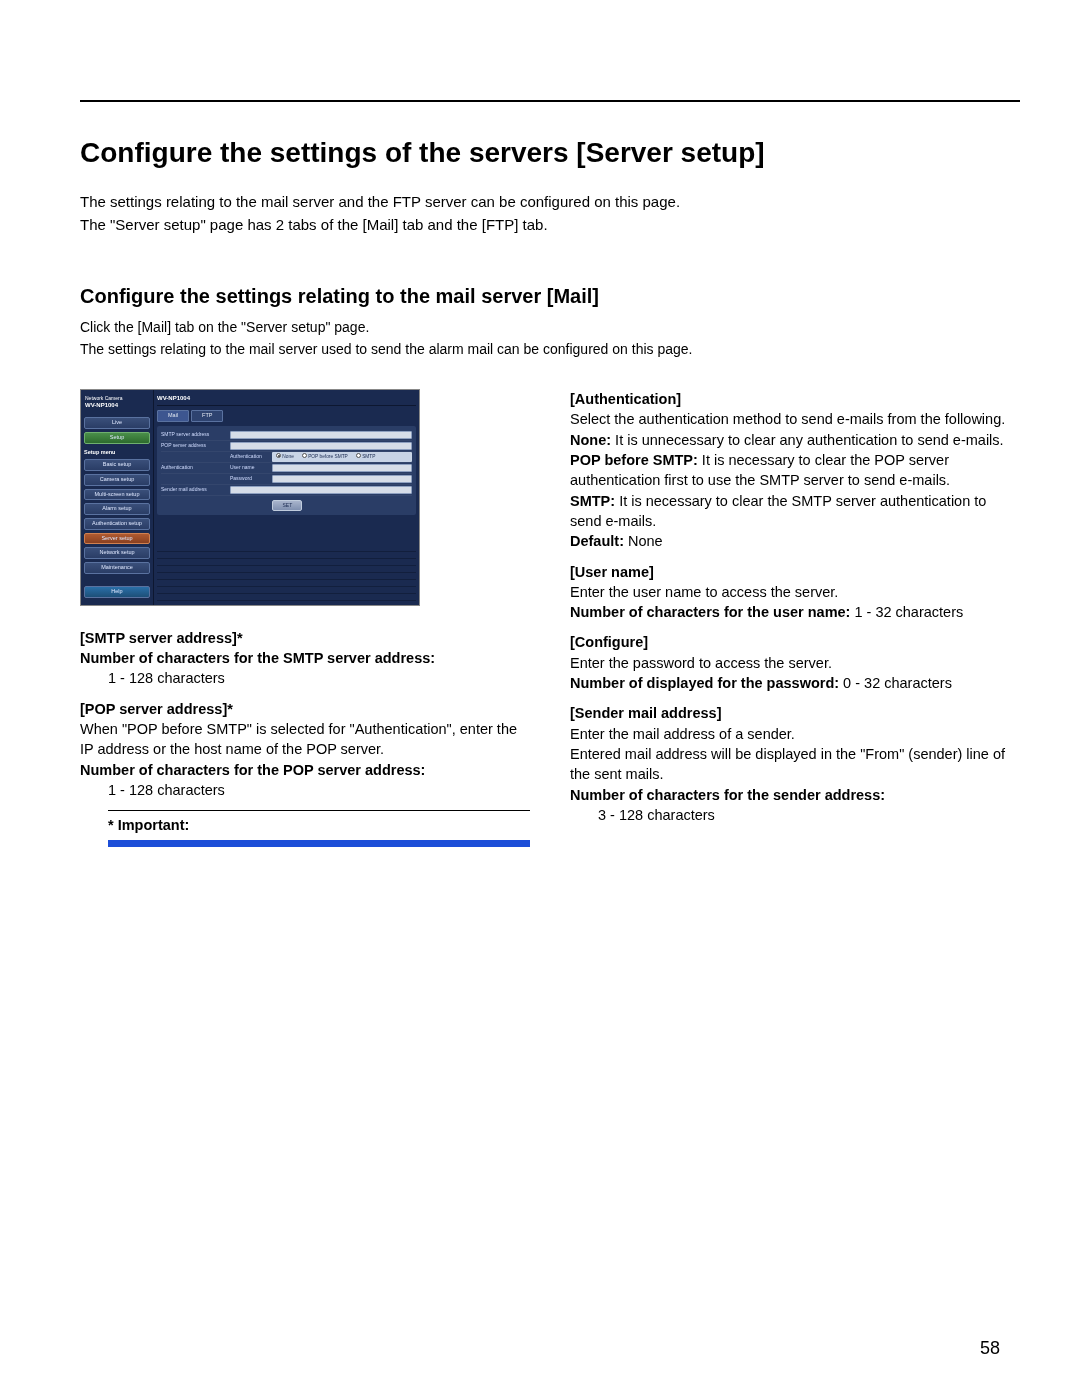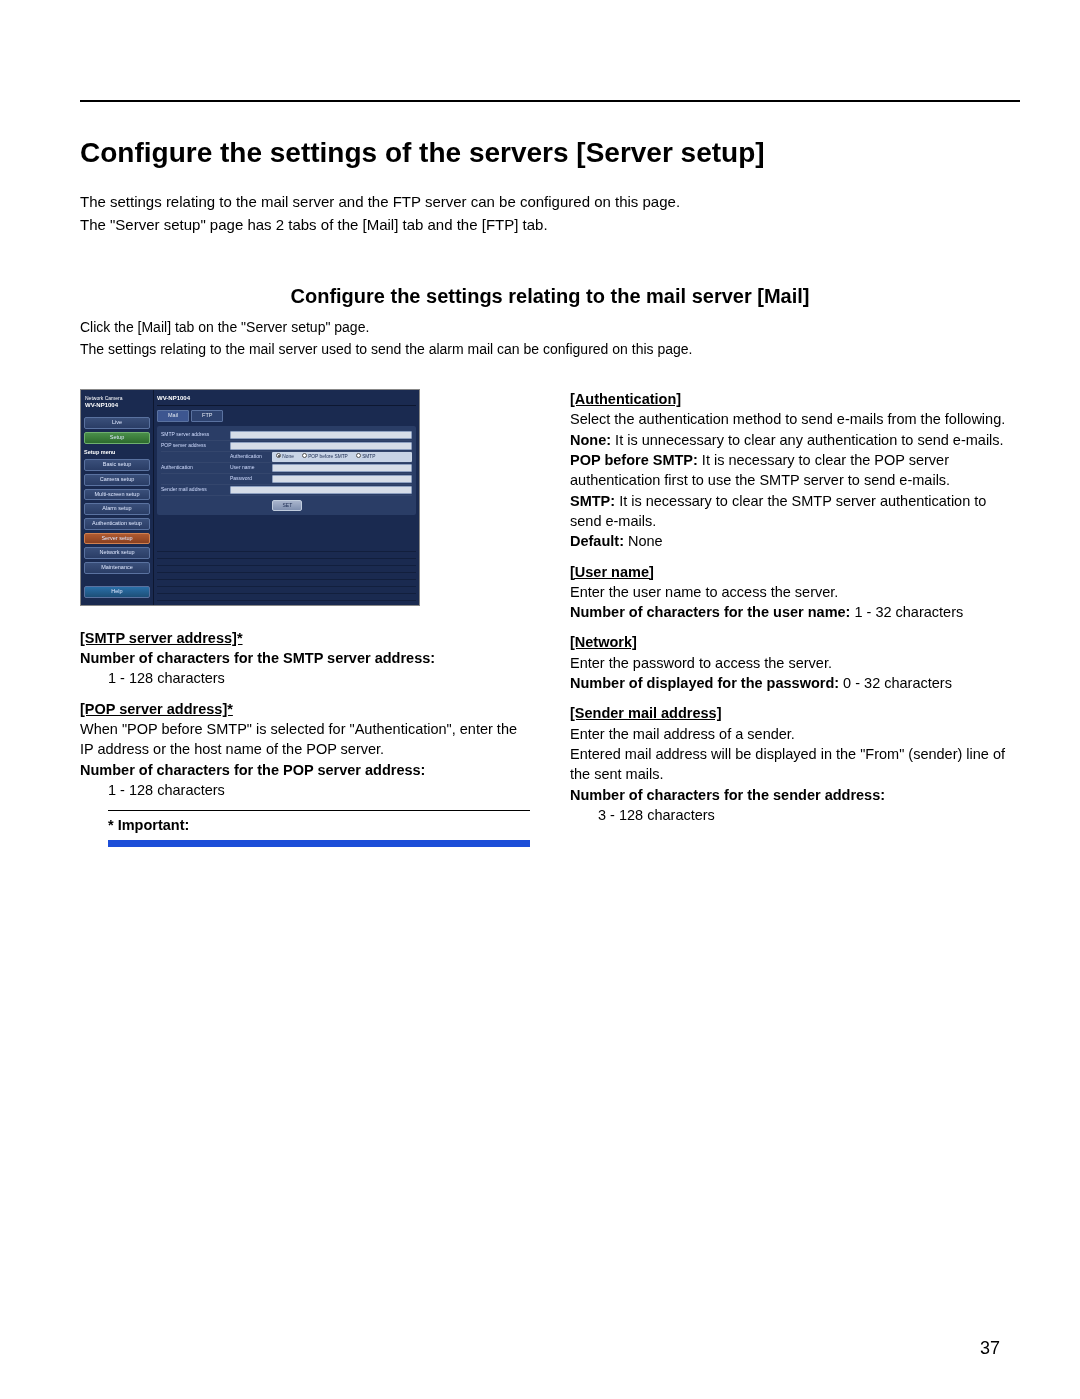--- a/index.html
+++ b/index.html
@@ -28,21 +28,20 @@
   .intro p {
     font-size: 15px;
     line-height: 1.4;
     margin-bottom: 2px;
   }
   h2 {
     font-size: 20px;
     font-weight: bold;
     margin-top: 50px;
     margin-bottom: 10px;
-    text-align: center;
   }
   .sub-intro p {
     font-size: 14px;
     line-height: 1.4;
     margin-bottom: 2px;
   }
   .columns {
     display: flex;
     gap: 40px;
     margin-top: 30px;
@@ -134,21 +133,21 @@
   .ui-set-btn {
     background:linear-gradient(#a8b4cc,#8090b0);
     color:#1a2a50; font-size:5px;
     padding:1px 10px; border:1px solid #c0ccdd; border-radius:2px;
     margin:4px auto 0 auto; display:block; width:30px; text-align:center;
   }
   .ui-stripes { margin-top:30px; }
   .ui-stripes div { height:7px; border-bottom:1px solid #121f3d; }
 
   
-  .entry-title { font-weight: bold; margin-top:10px;text-decoration:underline; }
+  .entry-title { font-weight: bold; margin-top:10px; }
   .indent { padding-left: 28px; }
   .important-box {
     border-top:1px solid #000;
     border-bottom:7px solid #1d4ed8;
     margin:10px 0 0 28px;
     padding:4px 6px 4px 0;
   }
   .important-box .imp-title { font-weight:bold; }
   .hang { padding-left:14px; text-indent:-0px; }
   .page-num {
@@ -289,30 +288,30 @@
       <div>
         <b>Default:</b><span> None</span>
       </div>
 
       <div class="entry-title">[User name]</div>
       <div>Enter the user name to access the server.</div>
       <div>
         <b>Number of characters for the user name:</b><span> 1 - 32 characters</span>
       </div>
 
-      <div class="entry-title">[Network]</div>
+      <div class="entry-title">[Configure]</div>
       <div>Enter the password to access the server.</div>
       <div>
         <b>Number of displayed for the password:</b><span> 0 - 32 characters</span>
       </div>
 
       <div class="entry-title">[Sender mail address]</div>
       <div>Enter the mail address of a sender.</div>
       <div>Entered mail address will be displayed in the "From" (sender) line of the sent mails.</div>
       <div>
         <b>Number of characters for the sender address:</b>
       </div>
       <div class="indent">3 - 128 characters</div>
     </div>
   </div>
 </div>
 
-<div class="page-num">37</div>
+<div class="page-num">58</div>
 
 </body></html>

